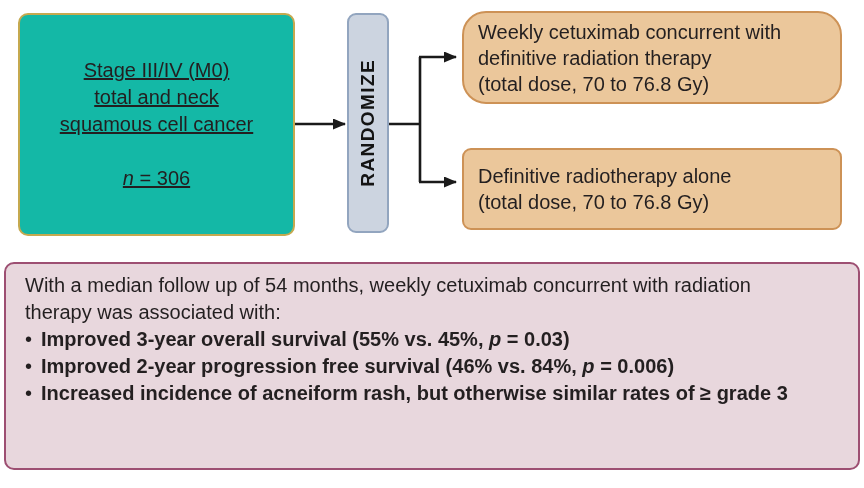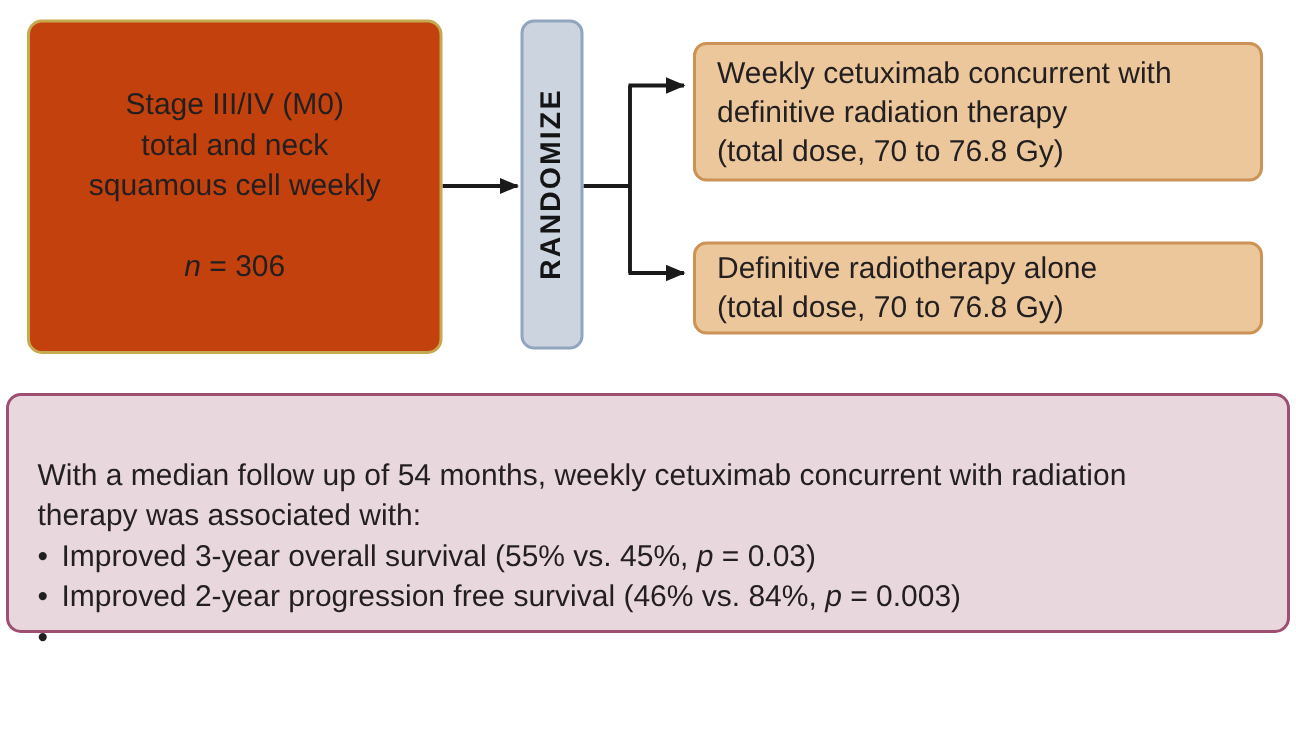--- a/index.html
+++ b/index.html
@@ -10,27 +10,27 @@
     background: #ffffff;
     font-family: "Liberation Sans", sans-serif;
     color: #231f20;
     overflow: hidden;
   }
   .abs { position: absolute; box-sizing: border-box; }
 
   
   .pop-box {
     left: 18px; top: 13px; width: 277px; height: 223px;
-    background: #c2410c;
+    background: #14b8a6;
     border: 2px solid #c5a94f;
     border-radius: 10px;
     display: flex; flex-direction: column;
     justify-content: center; align-items: center;
     text-align: center;
-    font-size: 20px; line-height: 27px;
+    font-size: 20px; line-height: 27px; text-decoration: underline;
   }
   .pop-spacer { height: 27px; }
 
   
   .randomize-box {
     left: 347px; top: 13px; width: 42px; height: 220px;
     background: #ccd4e0;
     border: 2px solid #92a5bf;
     border-radius: 9px;
     display: flex; align-items: center; justify-content: center;
@@ -48,35 +48,35 @@
   
   .arm-box {
     left: 462px; width: 380px;
     background: #ebc79b;
     border: 2px solid #cd9256;
     border-radius: 9px;
     display: flex; flex-direction: column; justify-content: center;
     padding-left: 14px;
     font-size: 20px; line-height: 26px;
   }
-  .arm-1 { top: 28px; height: 93px; }
-  .arm-2 { top: 161px; height: 62px; }
+  .arm-1 { top: 11px; height: 93px; border-radius: 24px; }
+  .arm-2 { top: 148px; height: 82px; }
 
   
   .results-box {
-    left: 4px; top: 262px; width: 856px; height: 160px;
+    left: 4px; top: 262px; width: 856px; height: 208px;
     background: #e8d7dd;
     border: 2px solid #9d4f72;
     border-radius: 10px;
-    padding: 40px 16px 0 19px;
+    padding: 8px 16px 0 19px;
     font-size: 20px; line-height: 27px;
   }
   .bullet-row { display: flex; }
   .bullet-marker { width: 16px; flex: none; }
-  .bullet-text { flex: 1; }
+  .bullet-text { flex: 1; font-weight: bold; }
 
   .it { font-style: italic; }
 
   svg.flow-arrows {
     position: absolute; left: 0; top: 0;
     width: 864px; height: 488px;
     pointer-events: none;
   }
 </style>
 </head>
@@ -92,21 +92,21 @@
     </defs>
     <line x1="295" y1="124" x2="345" y2="124" stroke="#1a1a1a" stroke-width="2.6" marker-end="url(#ah)"></line>
     <path d="M389 124 H420 M420 57 V182" fill="none" stroke="#1a1a1a" stroke-width="2.6"></path>
     <line x1="419" y1="57" x2="456" y2="57" stroke="#1a1a1a" stroke-width="2.6" marker-end="url(#ah)"></line>
     <line x1="419" y1="182" x2="456" y2="182" stroke="#1a1a1a" stroke-width="2.6" marker-end="url(#ah)"></line>
   </svg>
 
   <div class="abs pop-box">
     <div>Stage III/IV (M0)</div>
     <div>total and neck</div>
-    <div>squamous cell weekly</div>
+    <div>squamous cell cancer</div>
     <div class="pop-spacer"></div>
     <div>
       <span class="it">n</span><span> = 306</span>
     </div>
   </div>
 
   <div class="abs randomize-box">
     <span class="randomize-label">RANDOMIZE</span>
   </div>
 
@@ -129,25 +129,26 @@
       <span class="bullet-marker">•</span>
       <div class="bullet-text">
         <div><span>Improved 3-year overall survival (55% vs. 45%, </span><span class="it">p</span><span> = 0.03)</span></div>
         <div></div>
       </div>
     </div>
 
     <div class="bullet-row">
       <span class="bullet-marker">•</span>
       <div class="bullet-text">
-        <div><span>Improved 2-year progression free survival (46% vs. 84%, </span><span class="it">p</span><span> = 0.003)</span></div>
+        <div><span>Improved 2-year progression free survival (46% vs. 84%, </span><span class="it">p</span><span> = 0.006)</span></div>
         <div></div>
       </div>
     </div>
 
     <div class="bullet-row">
       <span class="bullet-marker">•</span>
       <div class="bullet-text">
+        <div><span>Increased incidence of acneiform rash, but otherwise similar rates of ≥ grade 3</span><span class="it"></span><span></span></div>
       </div>
     </div>
   </div>
 
 </div>
 
 </body></html>

